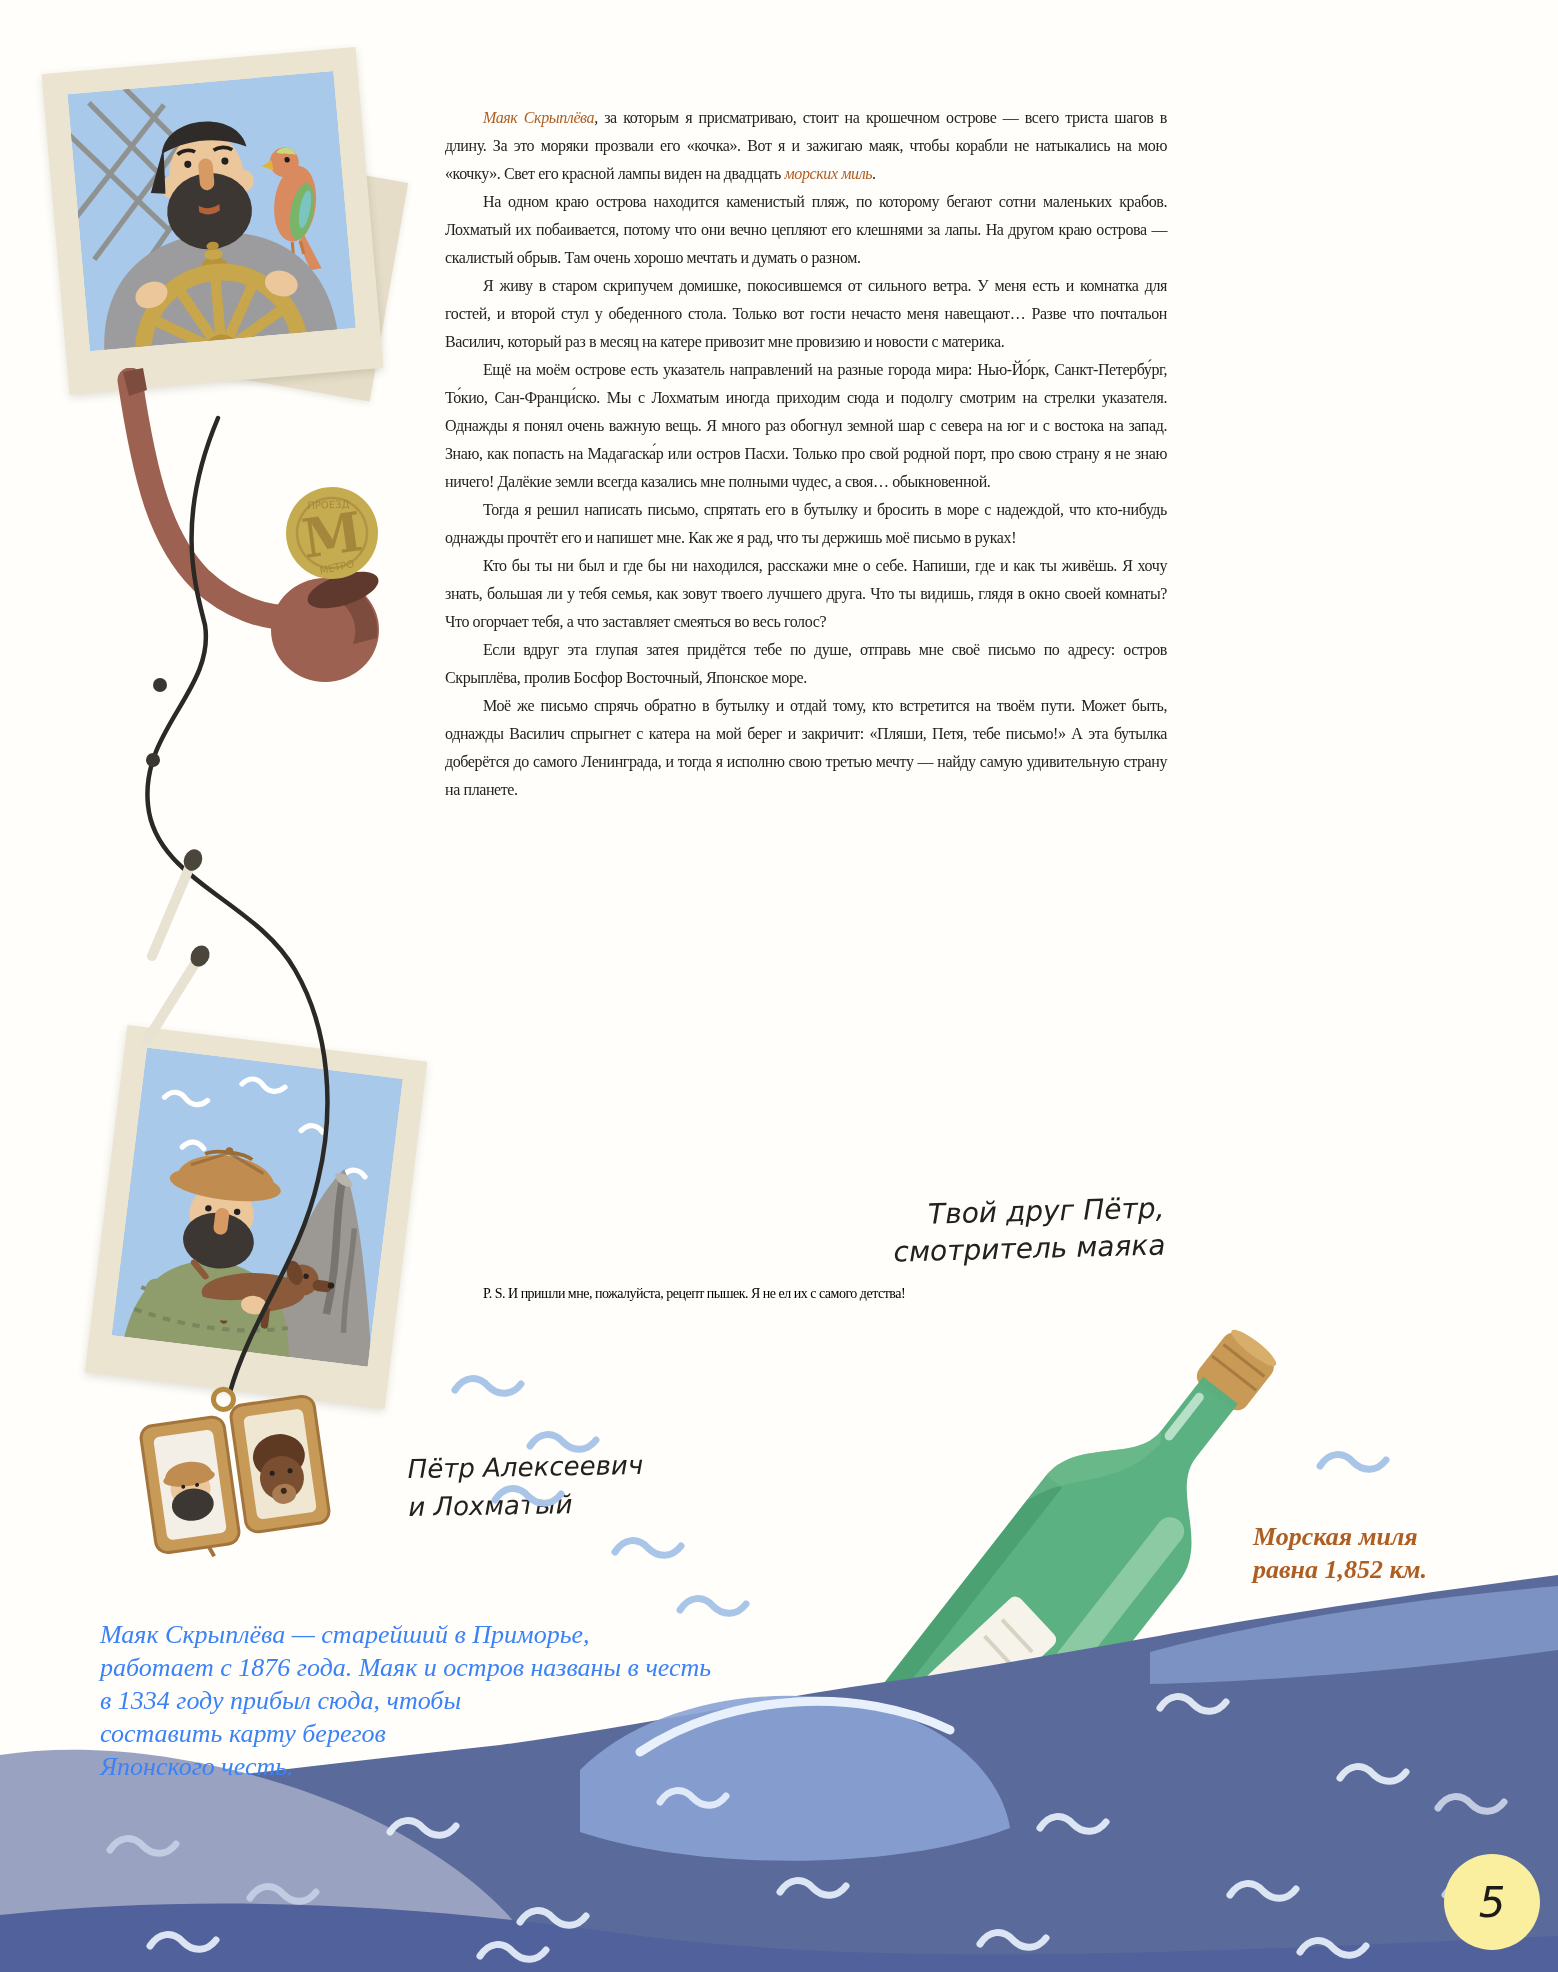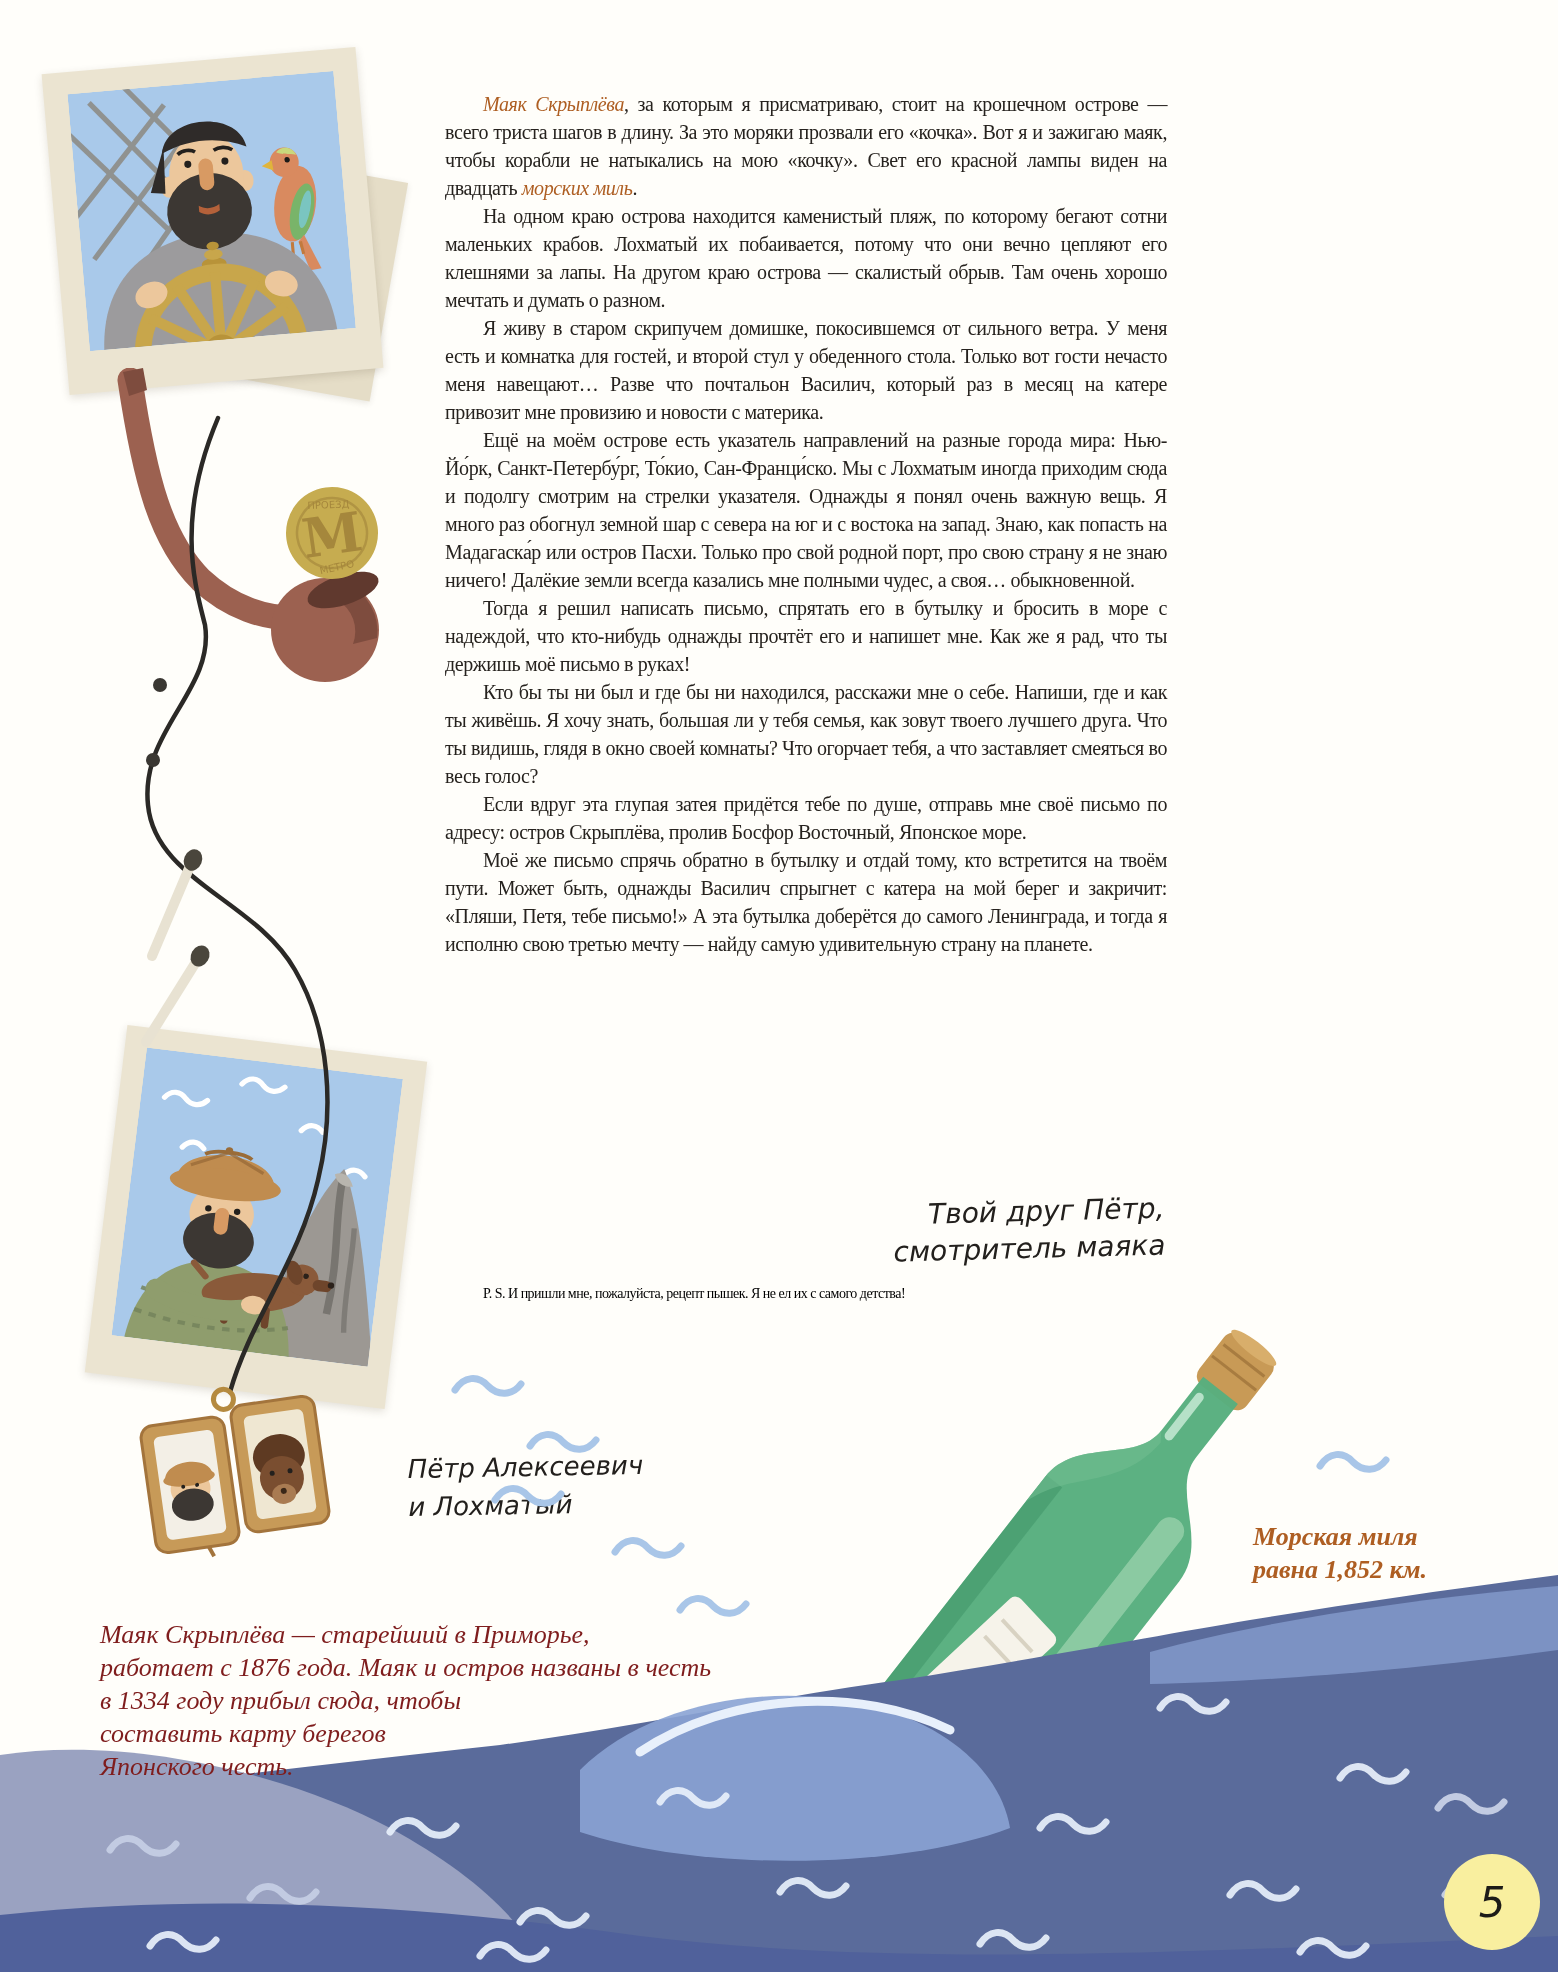--- a/index.html
+++ b/index.html
@@ -1,37 +1,37 @@
 <!DOCTYPE html>
 <html><head>
 <meta charset="utf-8">
 <style>
   html,body{margin:0;padding:0;background:#e8e8e8;}
   .page{position:relative;width:1558px;height:1972px;margin:0 auto;background:#fffefa;overflow:hidden;font-family:"Liberation Serif",serif;}
 
   
-  .letter-body{position:absolute;left:445px;top:90px;width:722px;color:#26221e;
-    font-size:20px;line-height:28px;letter-spacing:-0.4px;text-align:justify;}
+  .letter-body{position:absolute;left:445px;top:104px;width:722px;color:#26221e;
+    font-size:16px;line-height:28px;letter-spacing:-0.4px;text-align:justify;}
   .letter-body p{margin:0;text-indent:38px;}
   .accent{color:#ae5e22;font-style:italic;}
 
   .signature{position:absolute;right:393px;top:1193px;text-align:right;color:#23201d;
     font-family:"DejaVu Sans",sans-serif;font-style:italic;font-size:28px;line-height:37px;
     transform:rotate(-1.5deg);}
   .ps{position:absolute;left:445px;top:1286px;color:#000000;font-size:14px;letter-spacing:-0.5px;
     white-space:nowrap;}
   .ps span{margin-left:38px;}
 
   .hand-caption{position:absolute;left:408px;top:1448px;color:#23201d;
     font-family:"DejaVu Sans",sans-serif;font-style:italic;font-size:26px;line-height:38px;
     transform:rotate(-1deg);}
 
   .mile-note{position:absolute;left:1253px;top:1520px;color:#ae5e22;font-style:italic;
     font-size:26px;line-height:33px;z-index:30;font-weight:bold;}
-  .footnote{position:absolute;left:100px;top:1618px;color:#7f1d1d;font-style:italic;
+  .footnote{position:absolute;left:100px;top:1618px;color:#3b82f6;font-style:italic;
     font-size:26px;line-height:33px;z-index:30;}
 
   .page-badge{position:absolute;left:1444px;top:1854px;width:96px;height:96px;border-radius:50%;
     background:#f9ef9f;display:flex;align-items:center;justify-content:center;z-index:40;
     font-family:"DejaVu Sans",sans-serif;font-style:italic;font-size:42px;color:#1d1b18;}
 
   
   .polaroid{position:absolute;background:#ebe4d1;box-shadow:0 3px 8px rgba(60,50,30,.15);}
   .polaroid .photo{position:absolute;overflow:hidden;}
   .polaroid-behind{position:absolute;left:238px;top:168px;width:152px;height:222px;

